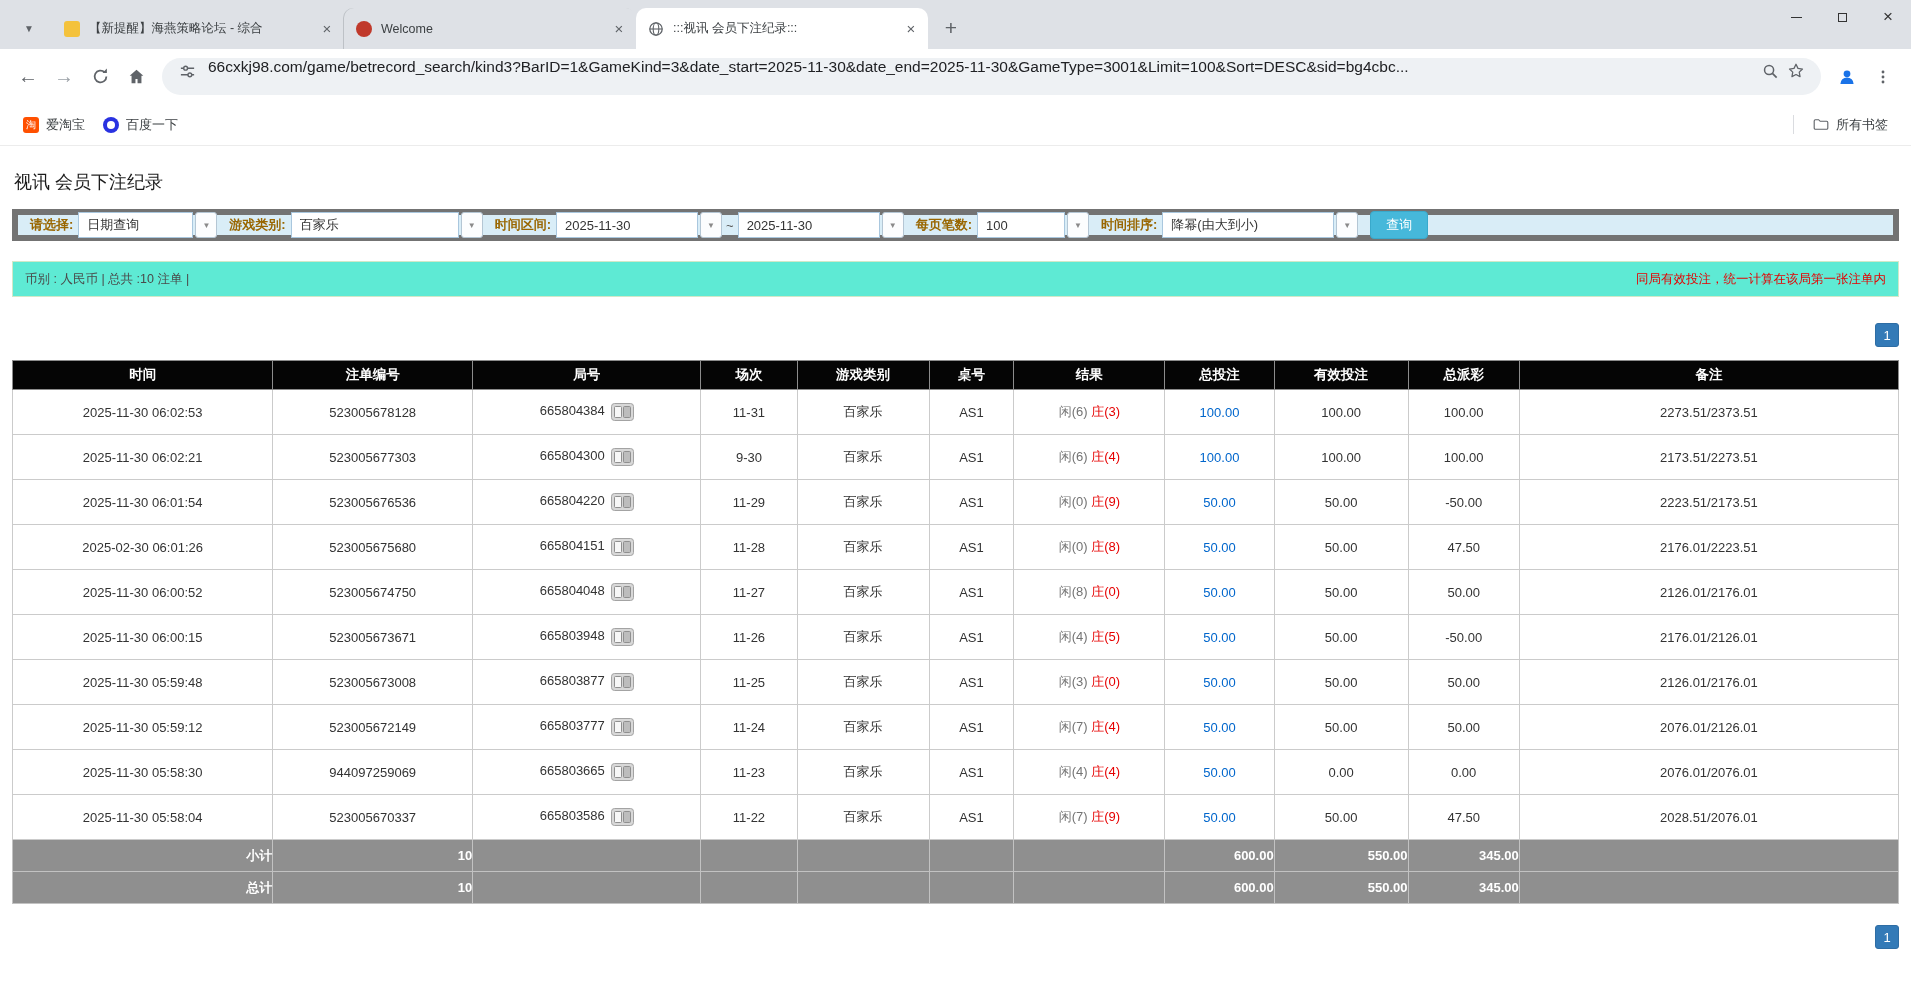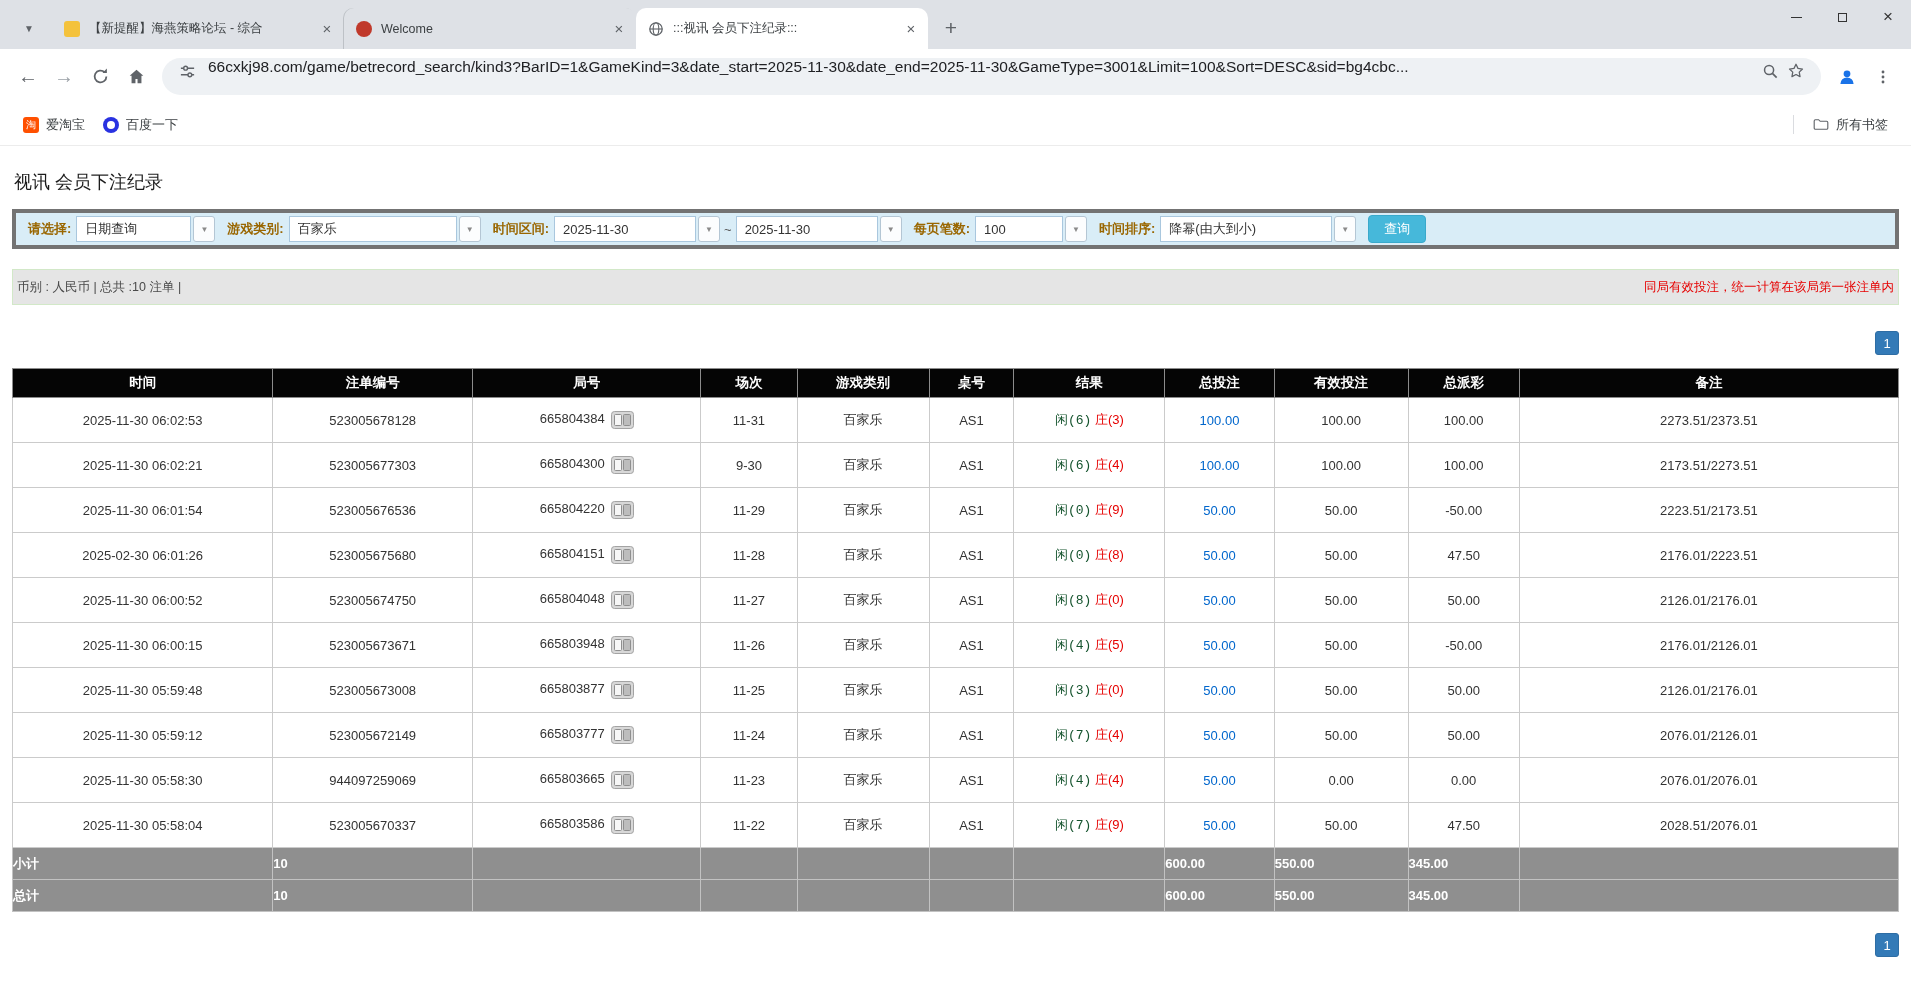--- a/index.html
+++ b/index.html
@@ -50,51 +50,51 @@
   .bm-ico.baidu { background:#2932e1; border-radius:50%; position:relative; }
   .bm-ico.baidu::after { content:""; position:absolute; left:4px; top:4px; width:8px; height:8px;
     border-radius:50%; background:#fff; }
   .bm-right { margin-left:auto; display:flex; align-items:center;justify-content:space-between; }
   .bm-sep { width:1px; height:19px; background:#dadce0; margin-right:10px; }
 
   
   .page { padding:0 12px; }
   .page-title { font-size:18px; font-weight:400; color:#1c1c1c; margin:24px 0 0 2px; }
 
-  .filterbar { margin-top:15px; height:40px; background:#d9edf7; border:4px solid #737373;
+  .filterbar { margin-top:15px; height:32px; background:#d9edf7; border:6px solid #737373;
     display:flex; align-items:center; padding:0 12px; font-size:13px; }
   .flabel { color:#996600; font-weight:bold; margin:0 5px 0 12px; white-space:nowrap; }
   .flabel.first { margin-left:0; }
   .combo { display:inline-flex; align-items:stretch; height:26px; }
   .combo-val { border:1px solid #a9c7de; background:#fff; display:flex; align-items:center; padding:0 8px;
     color:#333; font-size:13px; white-space:nowrap; overflow:hidden; }
   .combo-arrow { width:22px; margin-left:2px; border:1px solid #b4c6d4; border-radius:3px; background:#fcfdfe;
     display:flex; align-items:center; justify-content:center; color:#8a8a8a; font-size:8px; }
   .w-query { width:115px; } .w-game { width:168px; } .w-date { width:142px; } .w-per { width:88px; } .w-sort { width:172px; }
   .tilde { margin:0 4px; color:#555; }
   .search-btn { margin-left:12px; height:28px; padding:0 15px; background:#46b8da; border:1px solid #39a9cb;
     border-radius:4px; color:#fff; font-size:13px; font-family:inherit; cursor:pointer; }
 
-  .infobar { margin-top:20px; height:36px; background:#e5e5e5; border:1px solid #d2e8c8;
-    display:flex; align-items:center; justify-content:space-between; padding:0 4px; font-size:12.5px; color:#4a4a4a; }
+  .infobar { margin-top:20px; height:36px; background:#5eead4; border:1px solid #d2e8c8;
+    display:flex; align-items:center; justify-content:space-between; padding:0 12px; font-size:12.5px; color:#4a4a4a; }
   .infobar .warning { color:#e60000; }
 
   .pagerow { display:flex; justify-content:flex-end; margin-top:26px; }
   .pagerow.bottom { margin-top:21px; }
   .pagebtn { min-width:24px; height:24px; padding:0 6px; background:#337ab7; border:1px solid #2e6da4; border-radius:3px;
     color:#fff; font-size:13px; display:flex; align-items:center; justify-content:center; cursor:pointer; }
 
   table.bet { width:100%; border-collapse:collapse; table-layout:fixed; margin-top:13px; }
   .bet th { background:#050505; color:#fff; font-size:13.5px; font-weight:bold; height:29px;
     border:1px solid #8c8c8c; text-align:center; }
   .bet tbody td { border:1px solid #cbcbcb; height:45px; text-align:center; font-size:13px; color:#333;
     overflow:hidden; white-space:nowrap; }
   .bet tfoot td { background:#8f8f8f; color:#fff; height:32px; font-weight:bold; font-size:13px;
-    border:1px solid #c2c2c2; text-align:left; }
-  .res-player { color:#14532d;font-family:Liberation Mono, monospace; }
+    border:1px solid #c2c2c2; text-align:right; }
+  .res-player { color:#737373; }
   .res-banker { color:#e60000; }
   .bet-link { color:#0066cc; cursor:pointer; }
   td.neg { color:#e60000; }
   .round-icon { display:inline-block; vertical-align:middle; margin-left:6px; cursor:pointer; }
   .round-icon svg { display:block; }
 </style>
 </head>
 <body>
 
 <div>

